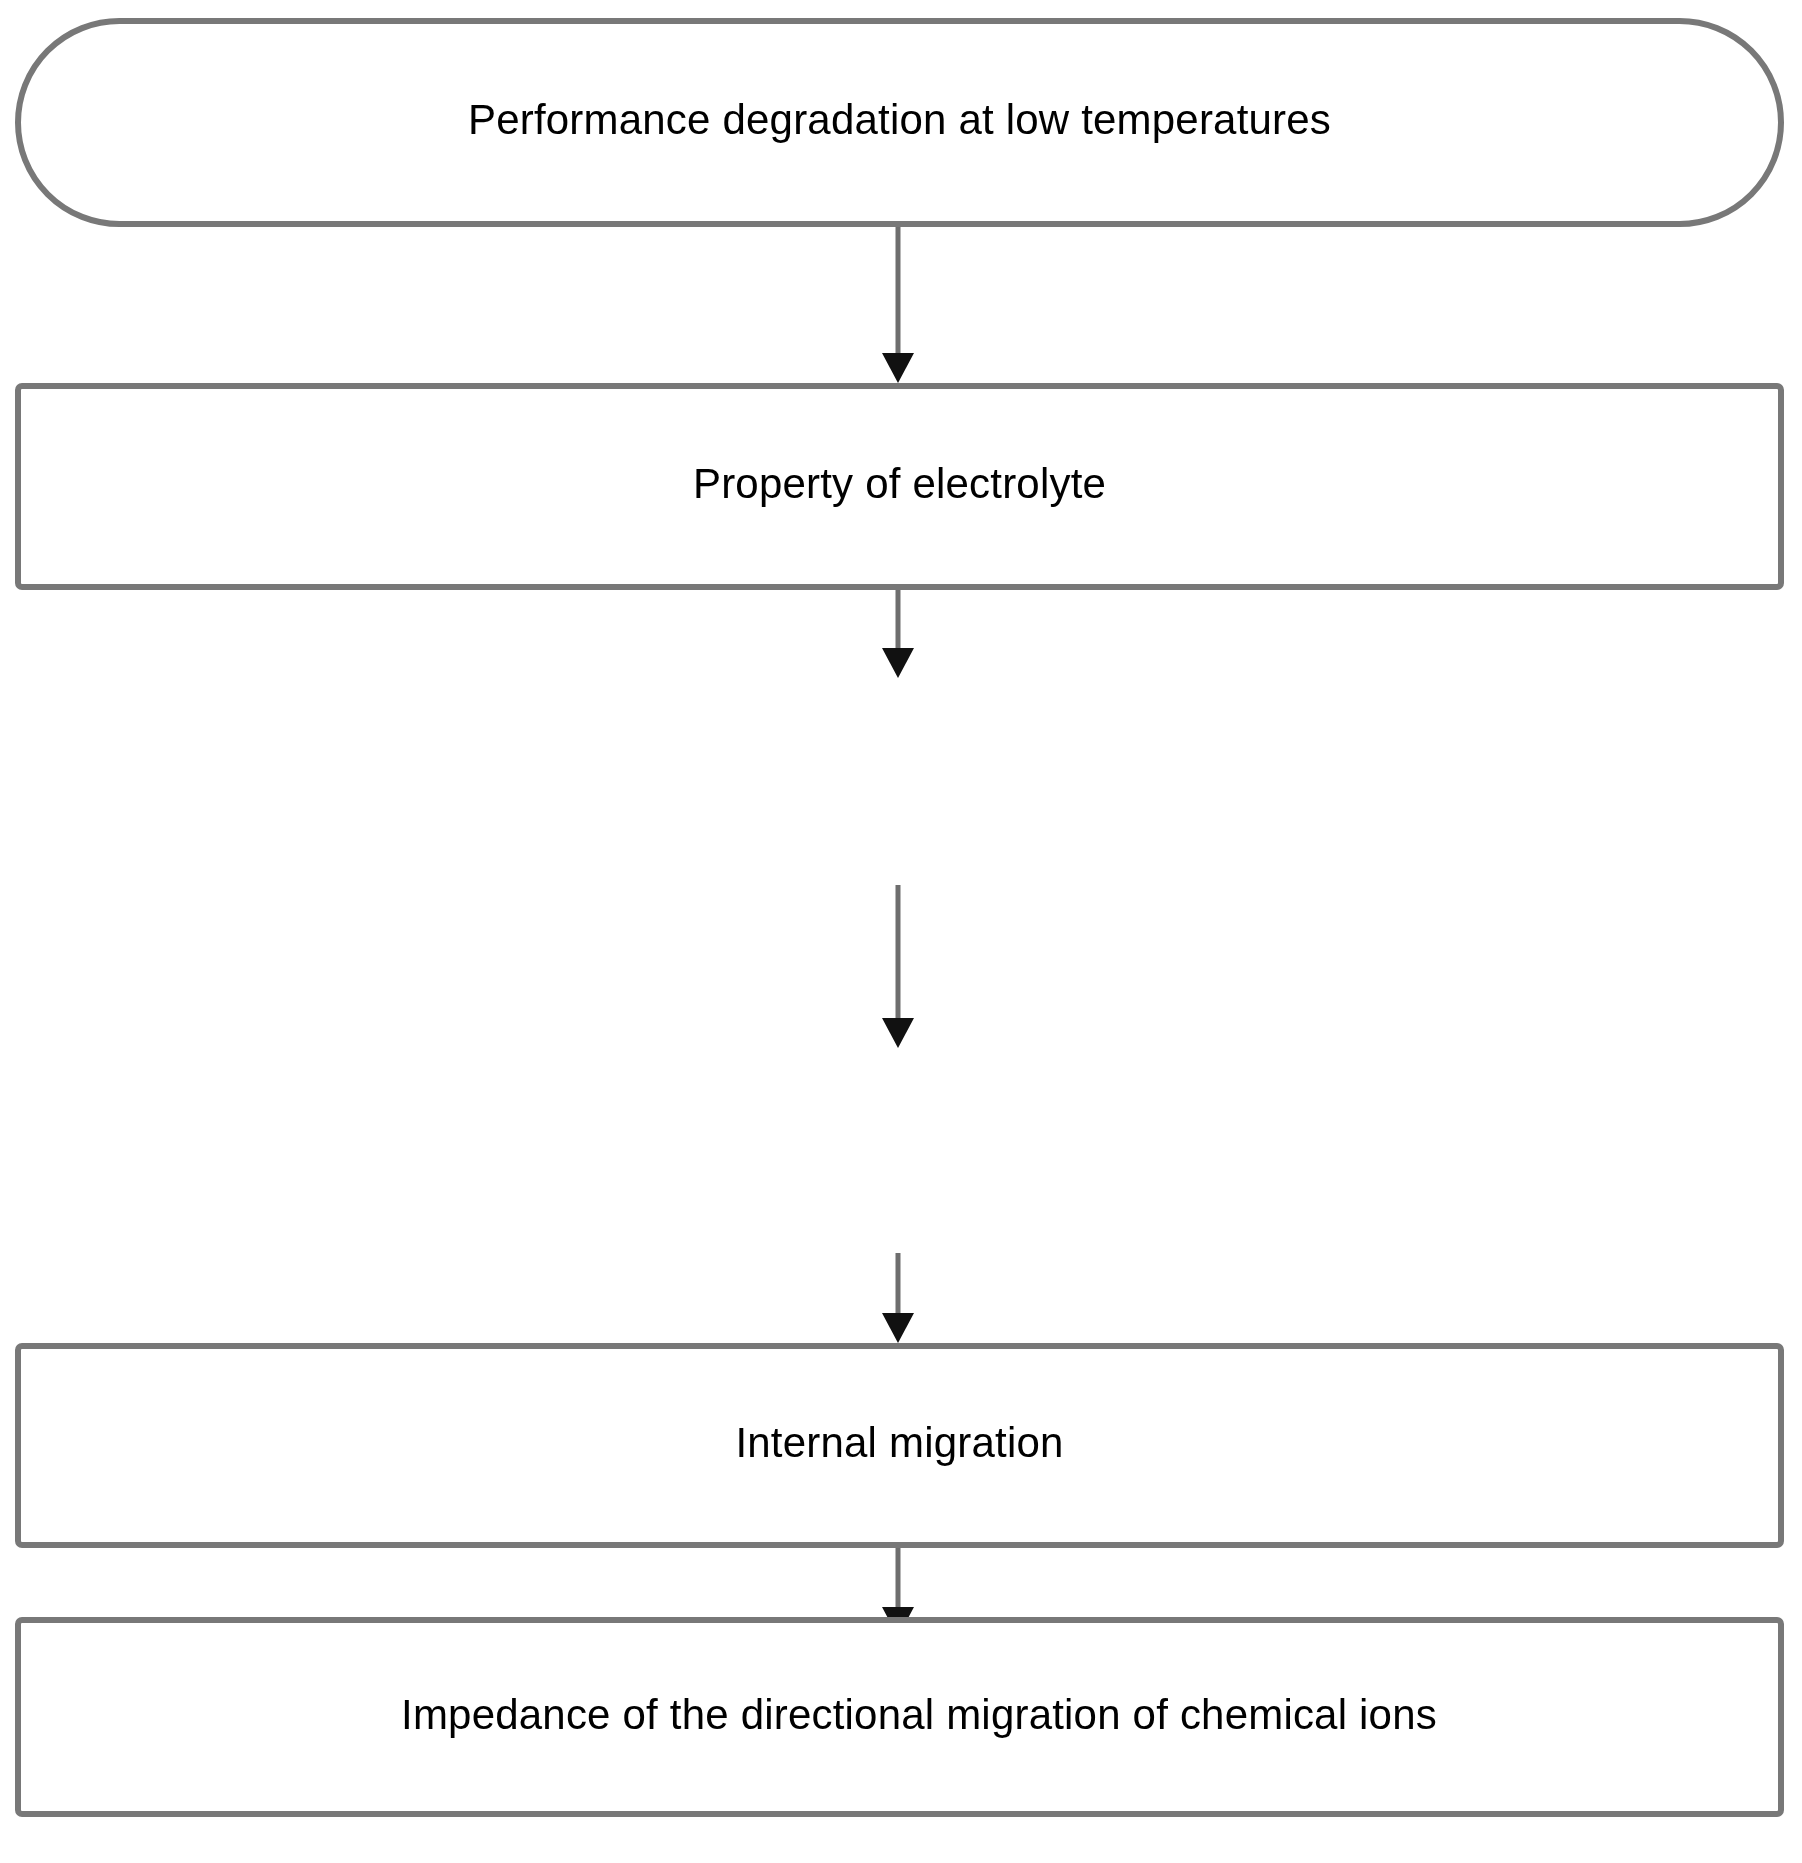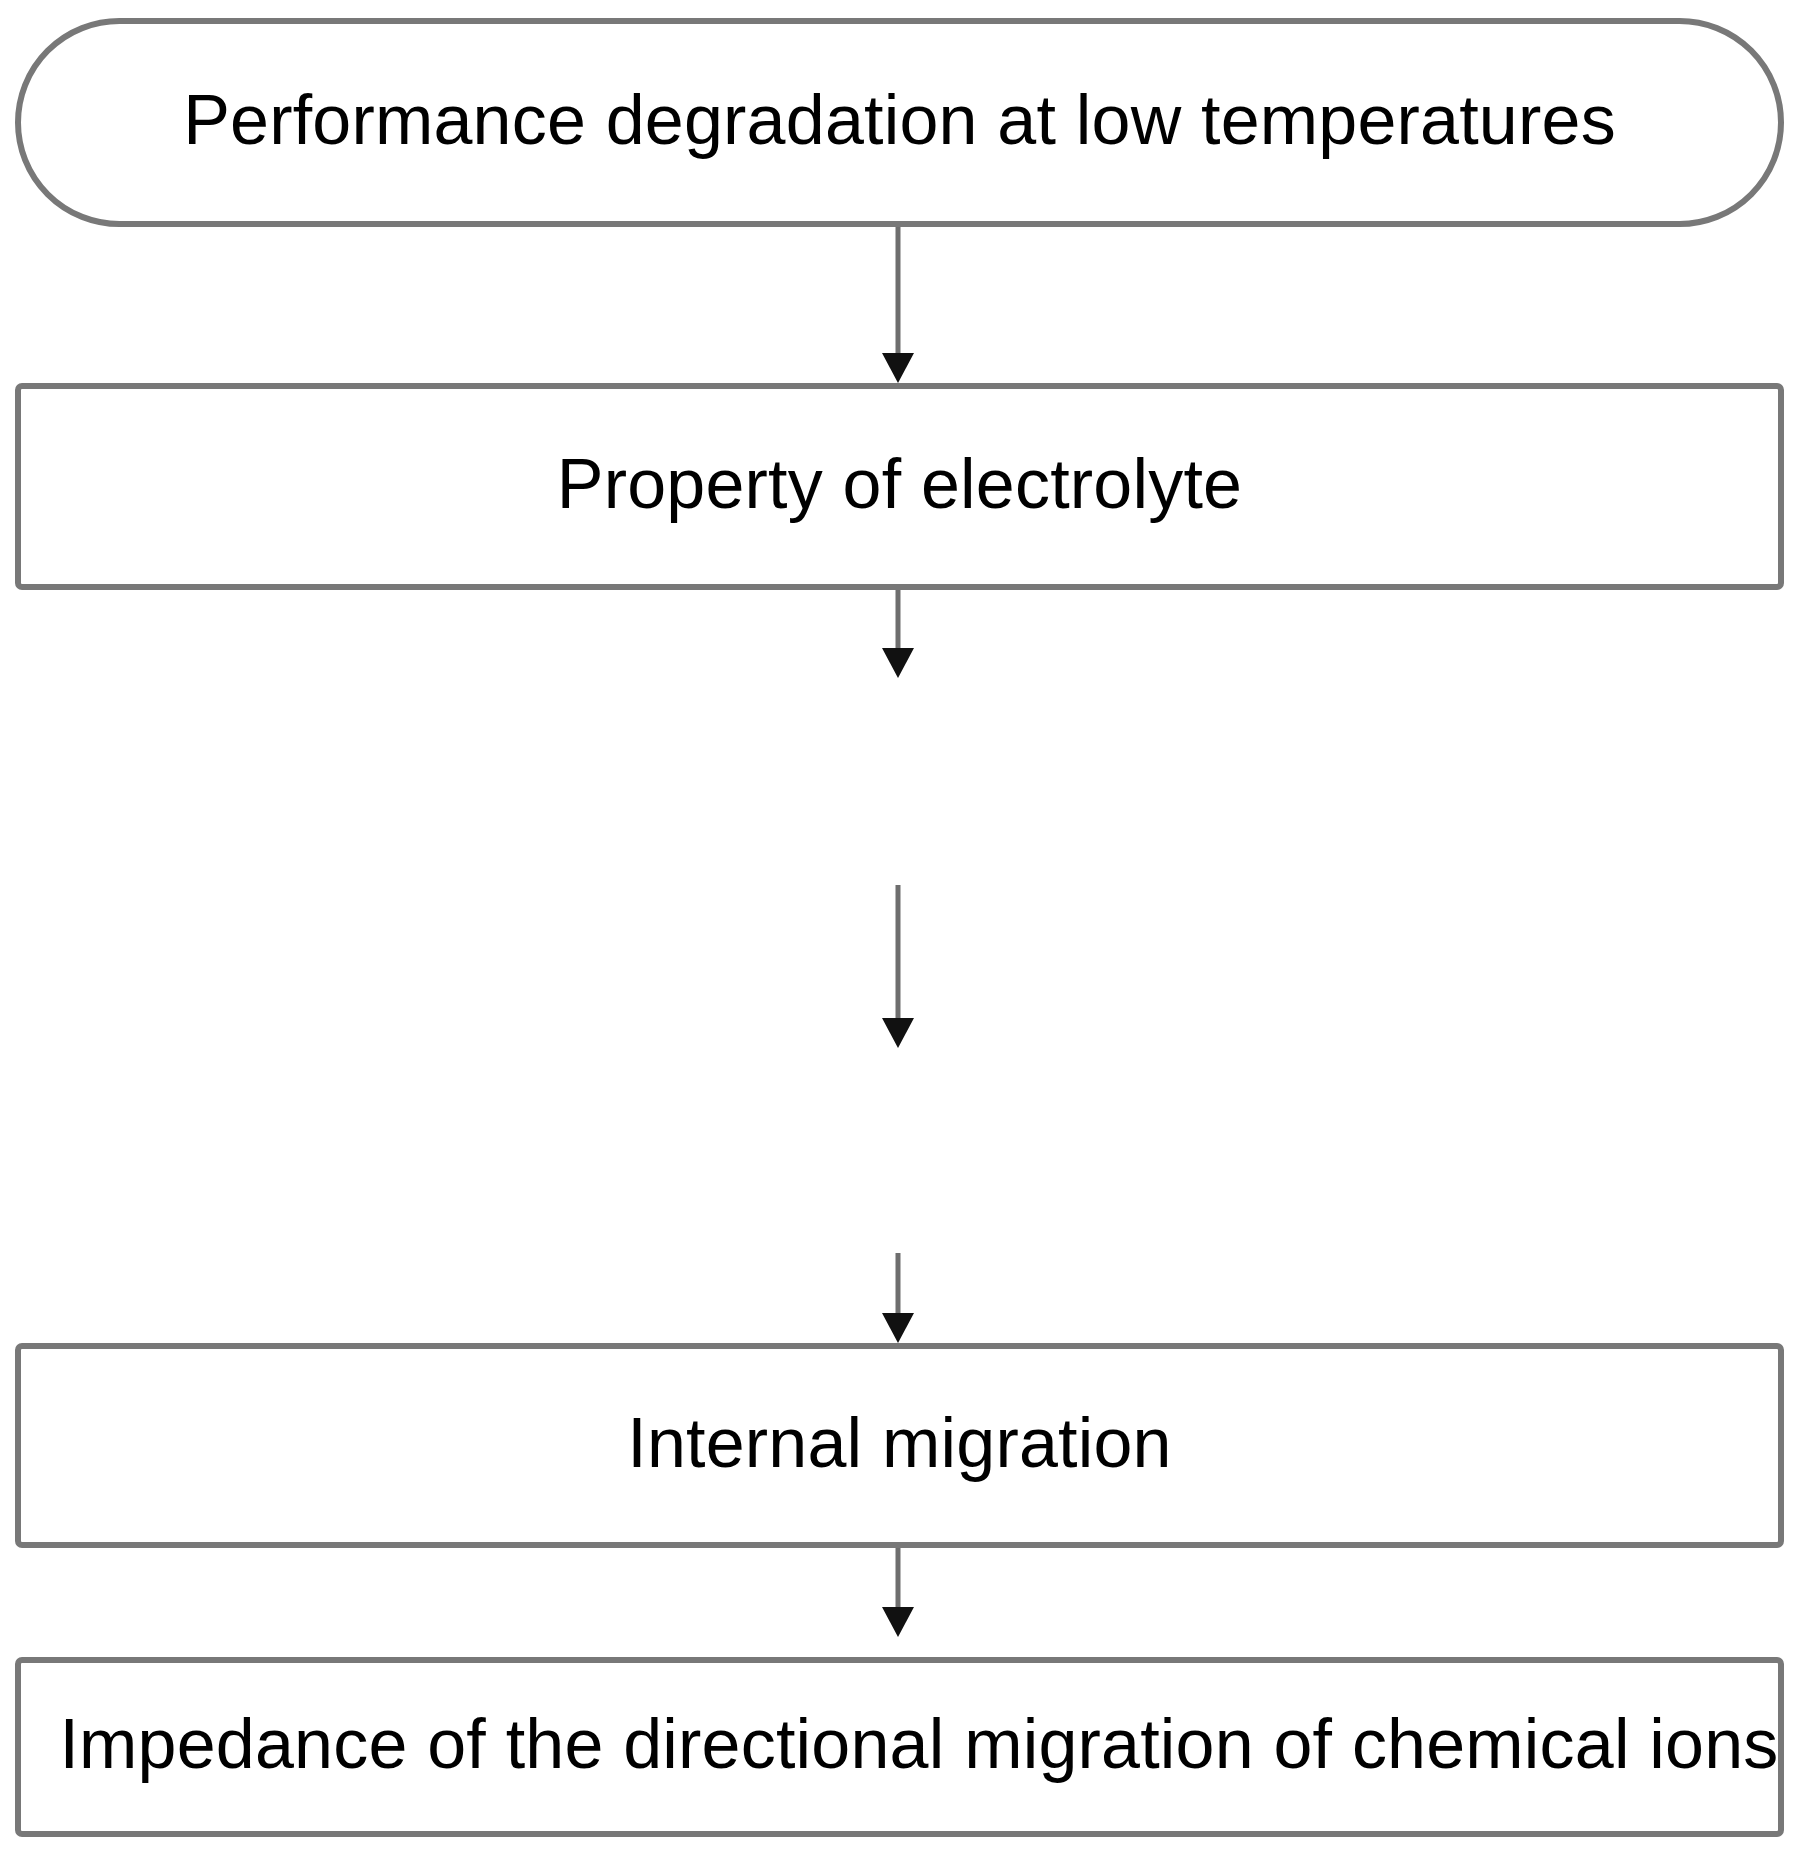--- a/index.html
+++ b/index.html
@@ -27,21 +27,21 @@
     justify-content: center;
   }
   .node-stadium {
     border-radius: 110px;
   }
   .node-rect {
     border-radius: 7px;
   }
   .node-label {
     font-family: "Liberation Sans", sans-serif;
-    font-size: 70px;
+    font-size: 42px;
     font-weight: 400;
     color: #000000;
     line-height: 1.05;
     letter-spacing: 0.2px;
     text-align: center;
     white-space: nowrap;
     position: relative;
     top: -2px;
   }
   
@@ -107,17 +107,17 @@
 
   <div class="node node-rect" style="left:15px; top:1343px; width:1769px; height:205px;">
     <span class="node-label">Internal migration</span>
   </div>
 
   <div class="connector" style="left:878px; top:1548px; height:89px;">
     <div class="shaft" style="height:59px;"></div>
     <div class="head"></div>
   </div>
 
-  <div class="node node-rect" style="left:15px; top:1657px; width:1769px; height:180px;padding-left:39px;">
+  <div class="node node-rect" style="left:15px; top:1617px; width:1769px; height:200px;padding-left:39px;">
     <span class="node-label">Impedance of the directional migration of chemical ions</span>
   </div>
 
 </div>
 
 </body></html>

